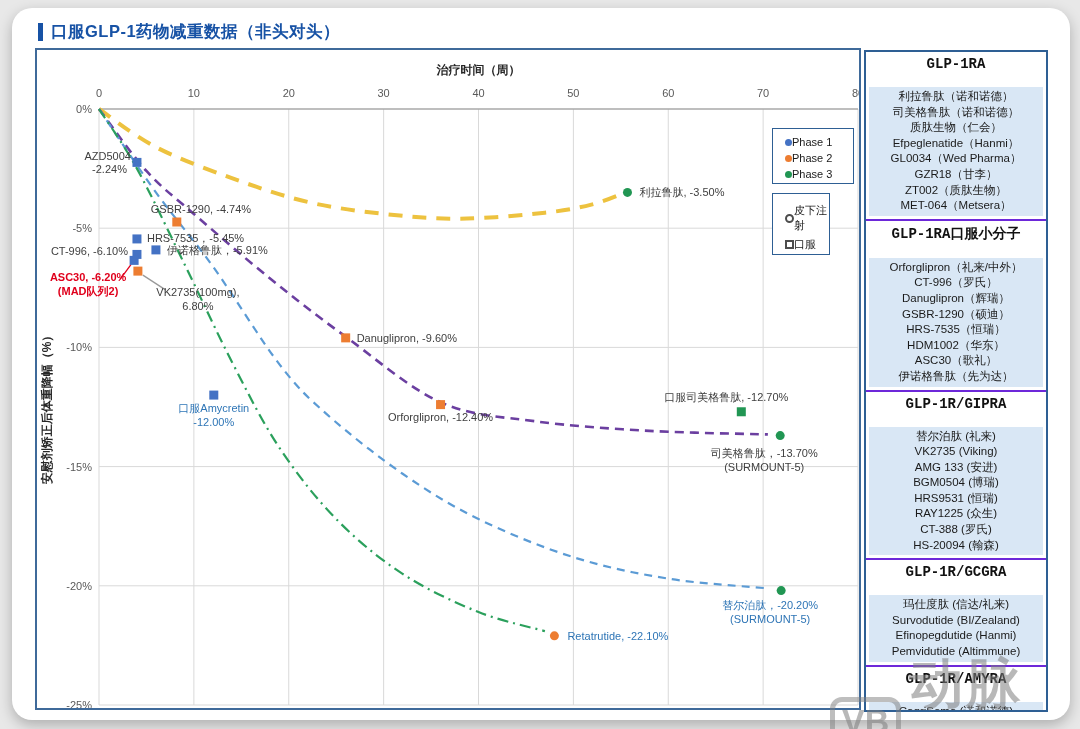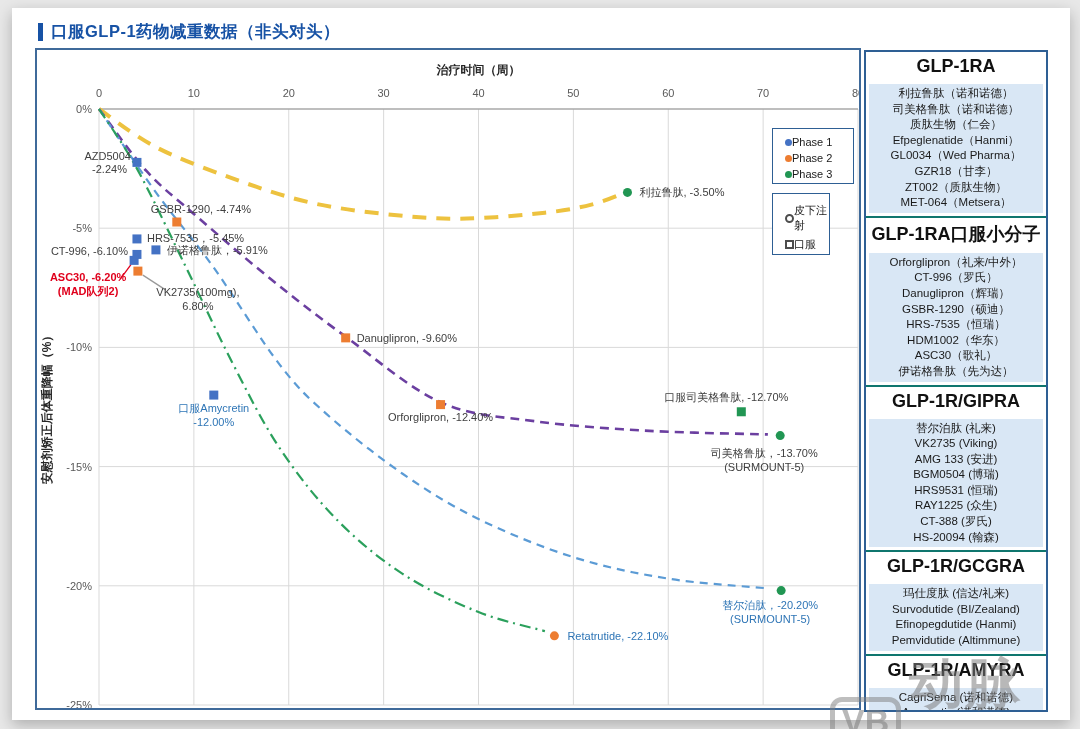--- a/index.html
+++ b/index.html
@@ -1,19 +1,19 @@
 <!DOCTYPE html>
 <html><head>
 <meta charset="utf-8">
 <style>
   * { margin:0; padding:0; box-sizing:border-box; }
   html,body { width:1080px; height:729px; overflow:hidden; background:#e8e8e8;
               font-family:"Liberation Sans", sans-serif; }
   .card { position:absolute; left:12px; top:8px; width:1058px; height:712px;
-          background:#ffffff; border-radius:0; box-shadow:0 5px 14px rgba(0,0,0,.25); }
+          background:#ffffff; border-radius:20px; box-shadow:0 5px 14px rgba(0,0,0,.25); }
   .title-row { position:absolute; left:26px; top:13px; display:flex; align-items:center; gap:8px; }
   .title-bar { width:5px; height:18px; background:#1752a5; }
   .title-text { font-size:16.5px; font-weight:bold; color:#1752a5; letter-spacing:.5px; }
 
   .chart-box { position:absolute; left:23px; top:40px; width:826px; height:662px;
                border:2px solid #3f6a9a; background:#fff; }
   #chart-svg { position:absolute; left:0; top:0; }
 
   .grid { stroke:#d9d9d9; stroke-width:1; }
   .axis { stroke:#a8a8a8; stroke-width:1.5; }
@@ -26,24 +26,24 @@
   .legend { position:absolute; background:#fff; border:1.5px solid #2e5f94; z-index:5; }
   .legend-phase { left:735px; top:78px; width:82px; height:56px; padding-top:5px; }
   .legend-route { left:735px; top:143px; width:58px; height:62px; padding-top:7px; }
   .lg-row { display:flex; align-items:center; padding:2px 0 2px 12px; font-size:11px; color:#1a1a1a; }
   .dot { width:7px; height:7px; border-radius:50%; flex:0 0 auto; }
   .shape-circle { width:9px; height:9px; border:2px solid #4d4d4d; border-radius:50%; flex:0 0 auto; }
   .shape-square { width:9px; height:9px; border:2px solid #4d4d4d; flex:0 0 auto; }
 
   .sidebar { position:absolute; left:852px; top:42px; width:184px; height:662px;
              border:2px solid #2e5f94; background:#fff; overflow:hidden; }
-  .sb-section { border-top:2px solid #0f766e; }
+  .sb-section { border-top:2px solid #6d28d9; }
   .sb-section:first-child { border-top:none; }
-  .sb-header { font-size:18px; font-weight:bold; color:#111; text-align:center; padding:4px 0 3px; background:#fff; }
-  .sb-items { background:#d9e7f5; margin:4px 3px 3px 3px; padding:2px 0; }
+  .sb-header { font-size:14px; font-weight:bold; color:#111; text-align:center; padding:4px 0 3px; background:#fff;font-family:Liberation Mono, monospace; }
+  .sb-items { background:#d9e7f5; margin:12px 3px 3px 3px; padding:2px 0; }
   .sb-item { font-size:11.5px; line-height:15.6px; color:#1a1a1a; text-align:center; white-space:nowrap; }
 
   .watermark { position:absolute; left:818px; top:640px; display:flex; align-items:center; gap:8px;
                color:rgba(125,125,125,.55); z-index:30; pointer-events:none; }
   .wm-logo { font-size:34px; font-weight:bold; border:5px solid rgba(125,125,125,.5);
              border-radius:12px; padding:2px 7px; line-height:1; }
   .wm-text { font-size:54px; font-weight:bold; letter-spacing:3px; }
 </style>
 </head>
 <body>

